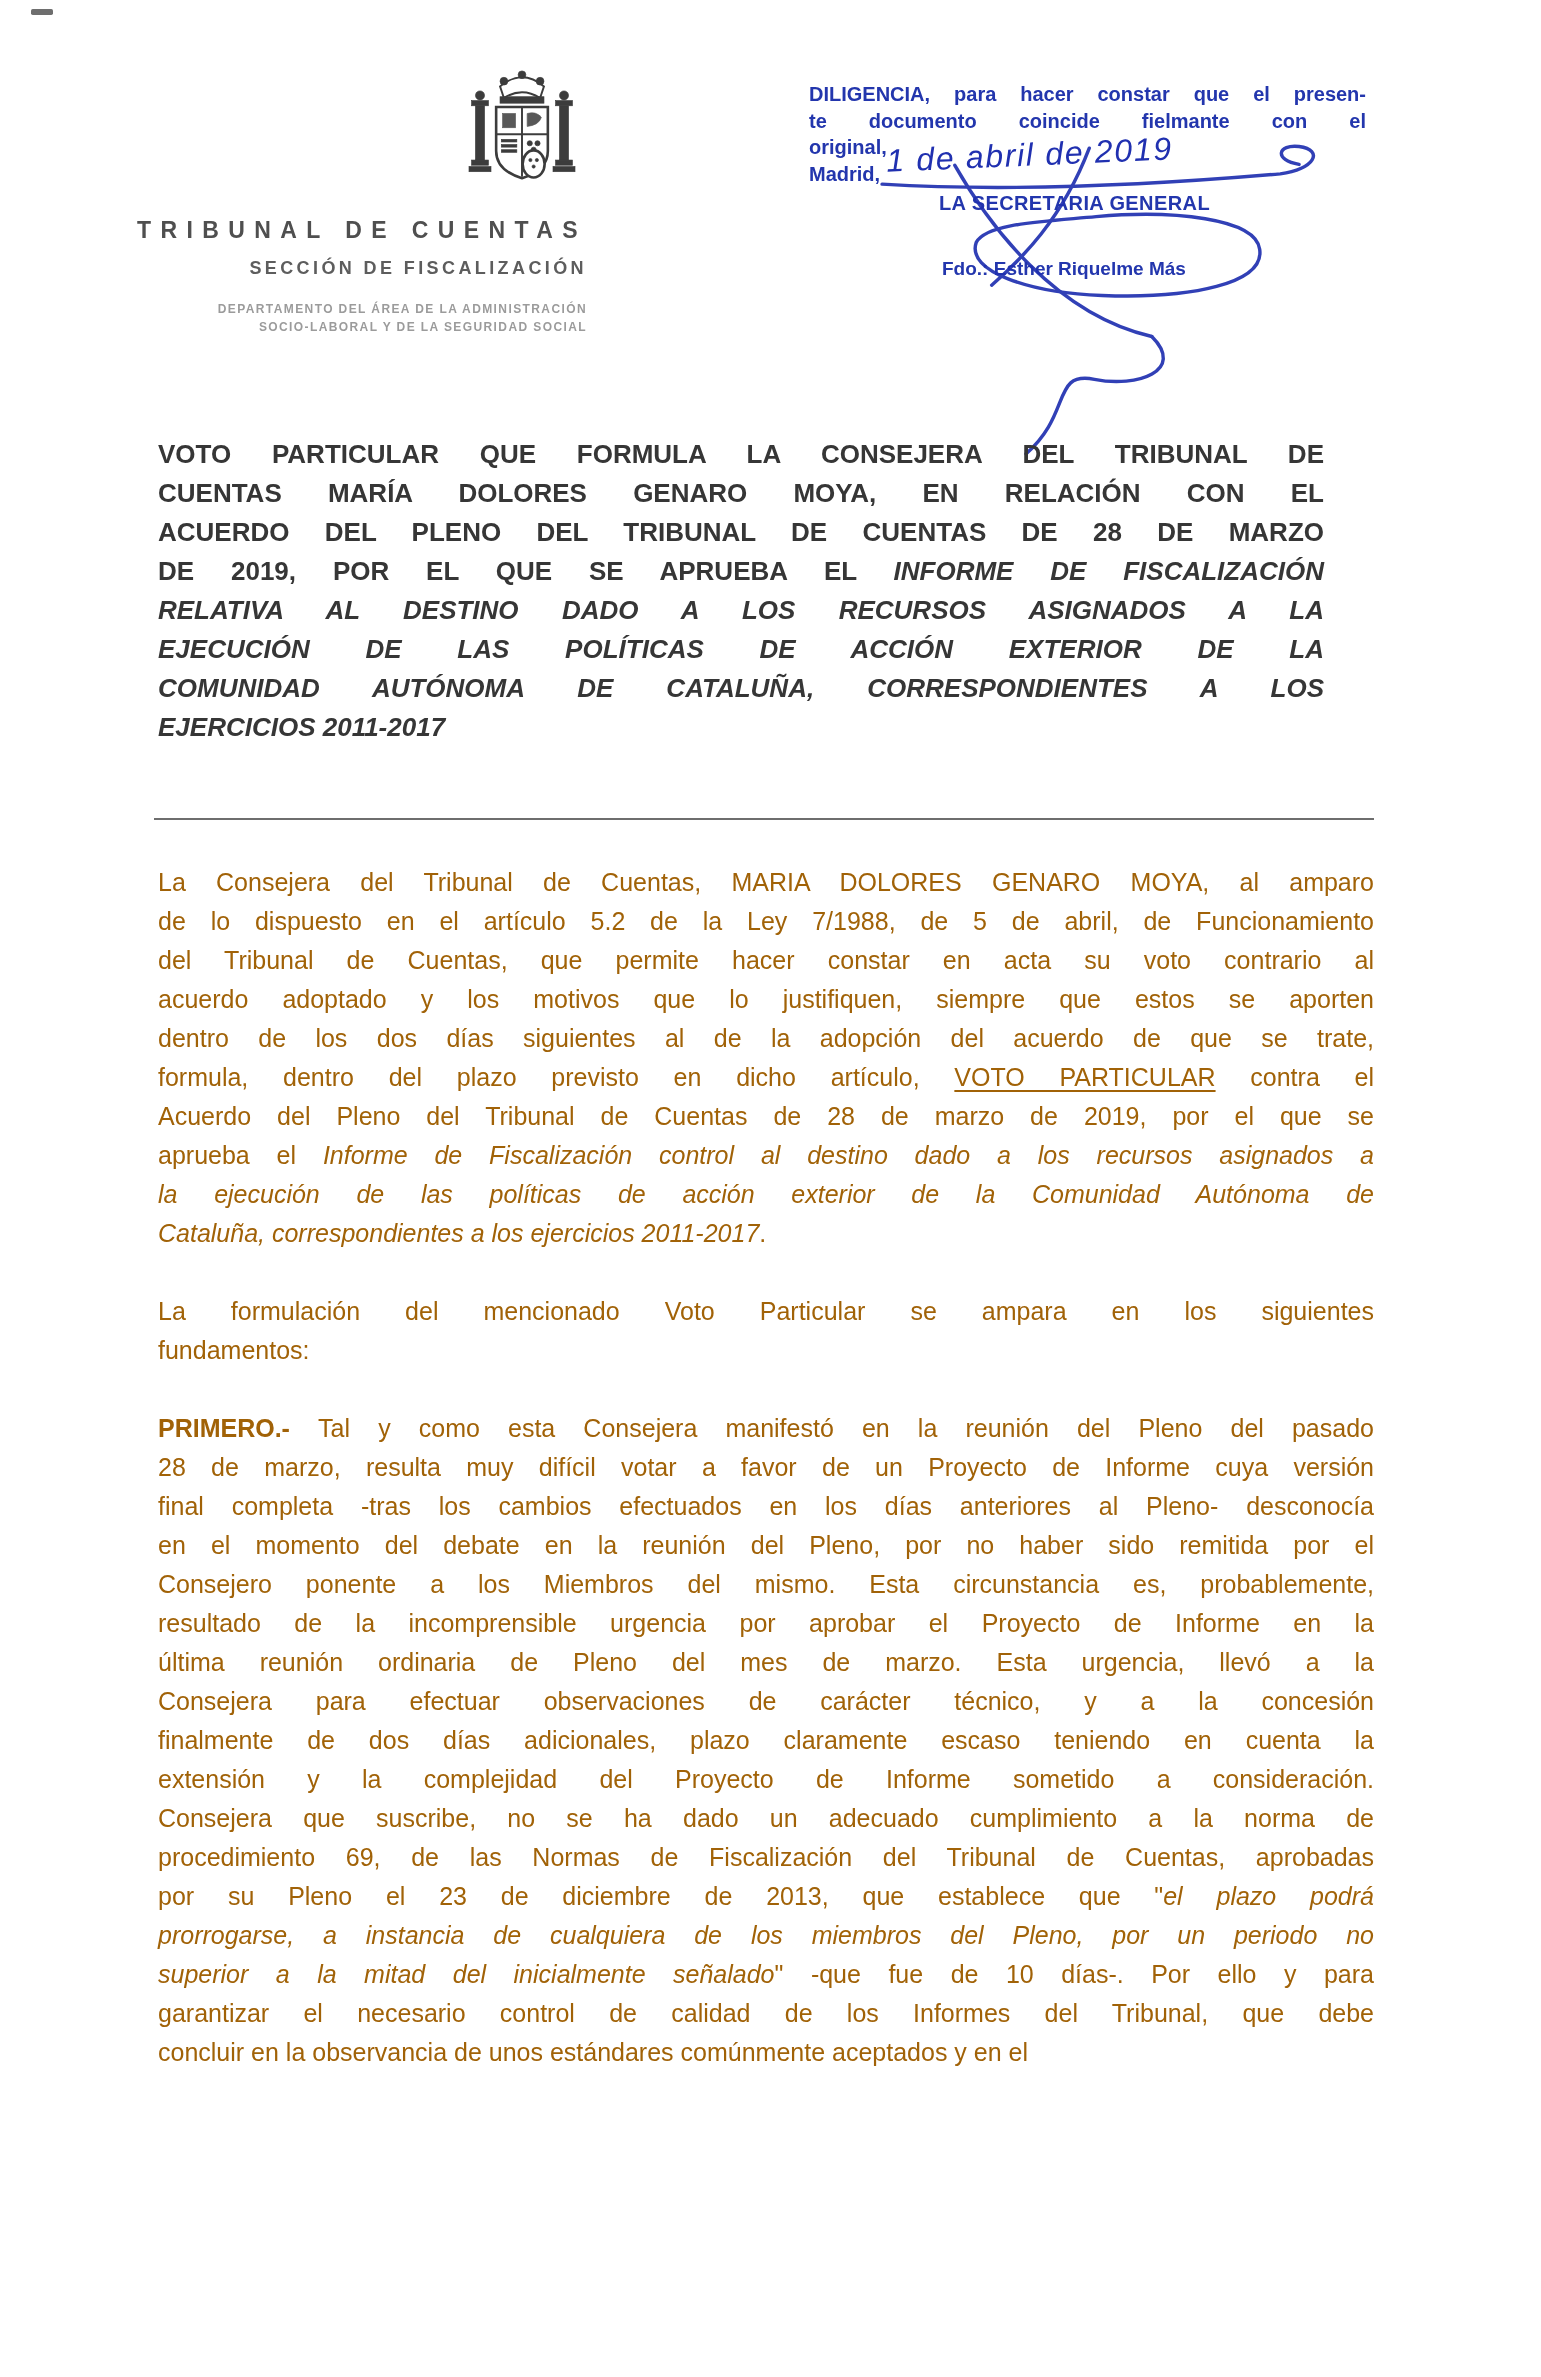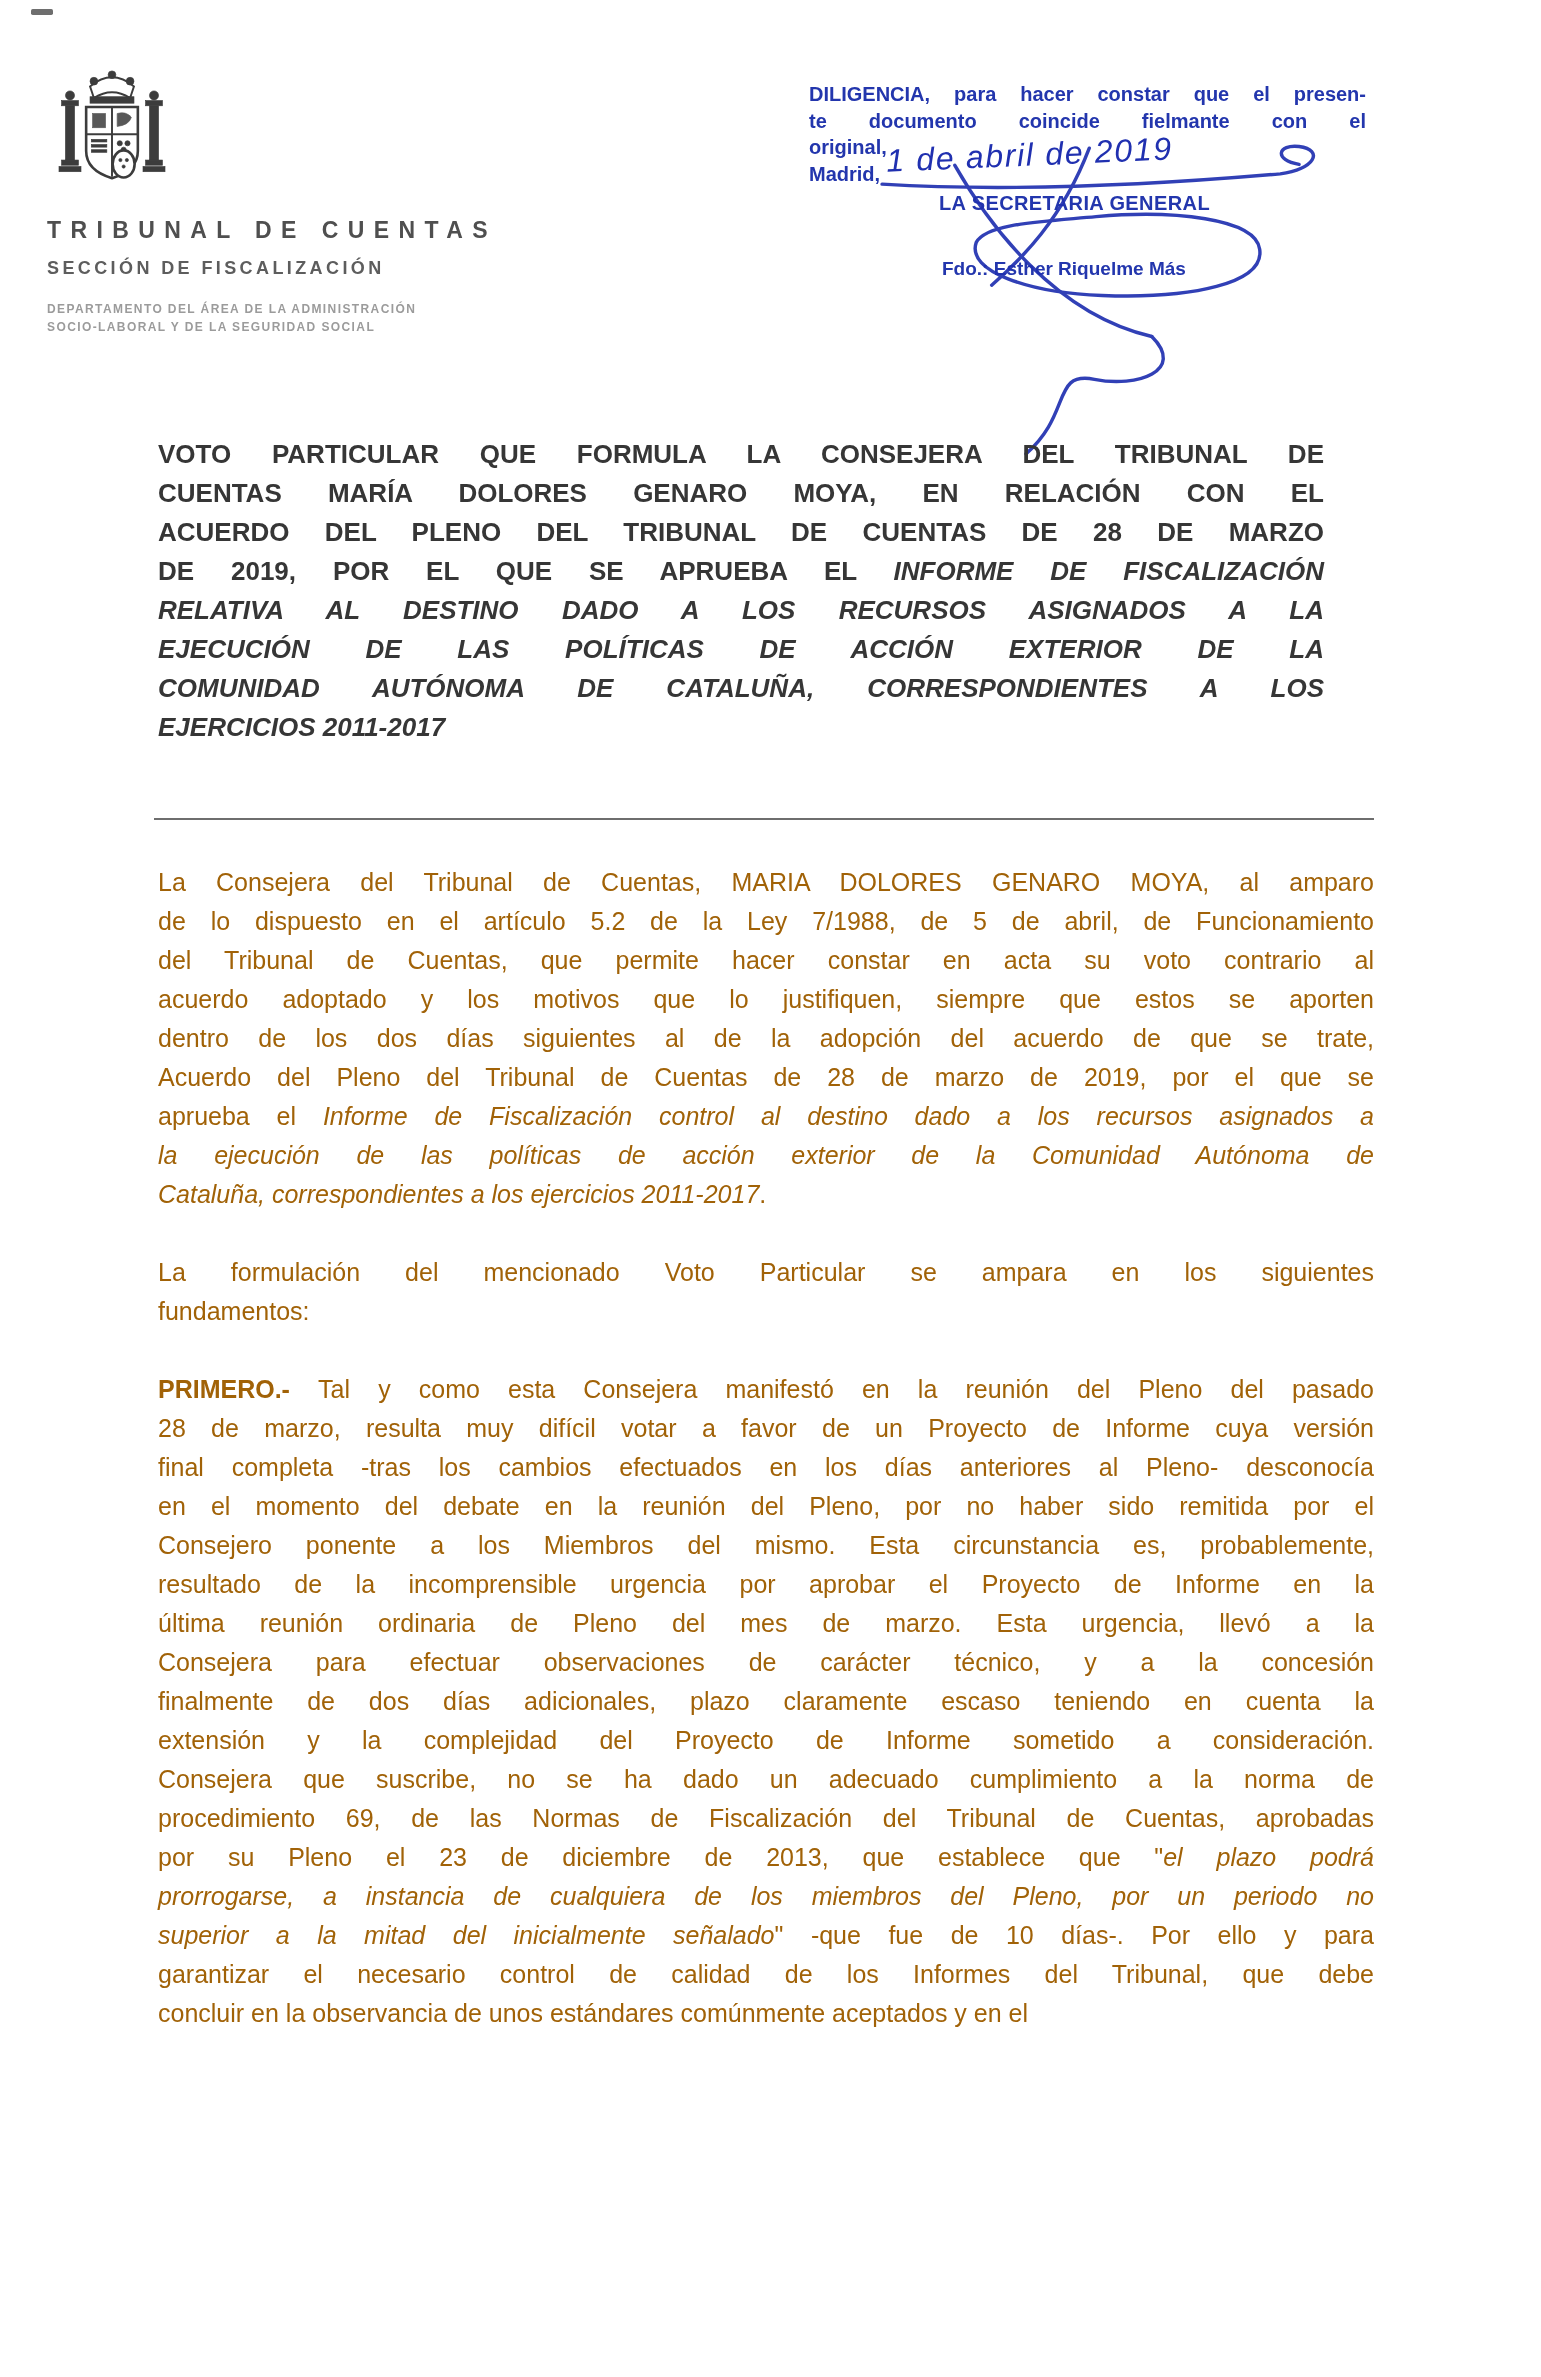--- a/index.html
+++ b/index.html
@@ -7,21 +7,21 @@
     position:relative;
     width:1542px;height:2377px;
     background:#ffffff;
     font-family:"Liberation Sans", sans-serif;
     overflow:hidden;
   }
   
   .artifact{position:absolute;left:31px;top:8.6px;width:22px;height:6px;background:#4a4a4a;border-radius:1.7px;opacity:.8;}
 
   
-  .header-left{position:absolute;left:47px;top:67px;width:540px;text-align:left;color:#4f4f4f;}
+  .header-left{position:absolute;left:47px;top:67px;width:540px;text-align:right;color:#4f4f4f;}
   .emblem{display:inline-block;width:130px;height:137px;}
   .org-name{margin-top:10.3px;font-size:23px;font-weight:700;letter-spacing:9.4px;color:#4f4f4f;}
   .section-name{margin-top:13.7px;font-size:18px;font-weight:700;letter-spacing:3.4px;color:#5d5d5d;}
   .dept{margin-top:20.6px;font-size:12px;font-weight:600;letter-spacing:1.4px;color:#9b9b9b;line-height:18px;}
 
   
   .stamp{position:absolute;left:809px;top:81px;width:557px;color:#2336ad;font-weight:700;font-size:20px;line-height:26.5px;}
   .stamp .just{text-align:justify;text-align-last:justify;}
   .stamp .secretaria{margin-left:130px;margin-top:3.4px;letter-spacing:0.4px;}
   .stamp .fdo{margin-left:133px;margin-top:39px;font-size:19px;}
@@ -150,20 +150,21 @@
 
   <div class="rule"></div>
 
   <div class="body-text">
     <div class="paragraph">
         <div class="tline"><span class="s-n">La Consejera del Tribunal de Cuentas, MARIA DOLORES GENARO MOYA, al amparo</span></div>
         <div class="tline"><span class="s-n">de lo dispuesto en el artículo 5.2 de la Ley 7/1988, de 5 de abril, de Funcionamiento</span></div>
         <div class="tline"><span class="s-n">del Tribunal de Cuentas, que permite hacer constar en acta su voto contrario al</span></div>
         <div class="tline"><span class="s-n">acuerdo adoptado y los motivos que lo justifiquen, siempre que estos se aporten</span></div>
         <div class="tline"><span class="s-n">dentro de los dos días siguientes al de la adopción del acuerdo de que se trate,</span></div>
+        <div class="tline"><span class="s-n">formula, dentro del plazo previsto en dicho artículo, </span><span class="s-u">VOTO PARTICULAR</span><span class="s-n"> contra el</span></div>
         <div class="tline"><span class="s-n">Acuerdo del Pleno del Tribunal de Cuentas de 28 de marzo de 2019, por el que se</span></div>
         <div class="tline"><span class="s-n">aprueba el </span><span class="s-i">Informe de Fiscalización control al destino dado a los recursos asignados a</span></div>
         <div class="tline"><span class="s-i">la ejecución de las políticas de acción exterior de la Comunidad Autónoma de</span></div>
         <div class="tline last"><span class="s-i">Cataluña, correspondientes a los ejercicios 2011-2017</span><span class="s-n">.</span></div>
       </div>
     <div class="paragraph">
         <div class="tline"><span class="s-n">La formulación del mencionado Voto Particular se ampara en los siguientes</span></div>
         <div class="tline last"><span class="s-n">fundamentos:</span></div>
       </div>
     <div class="paragraph">

